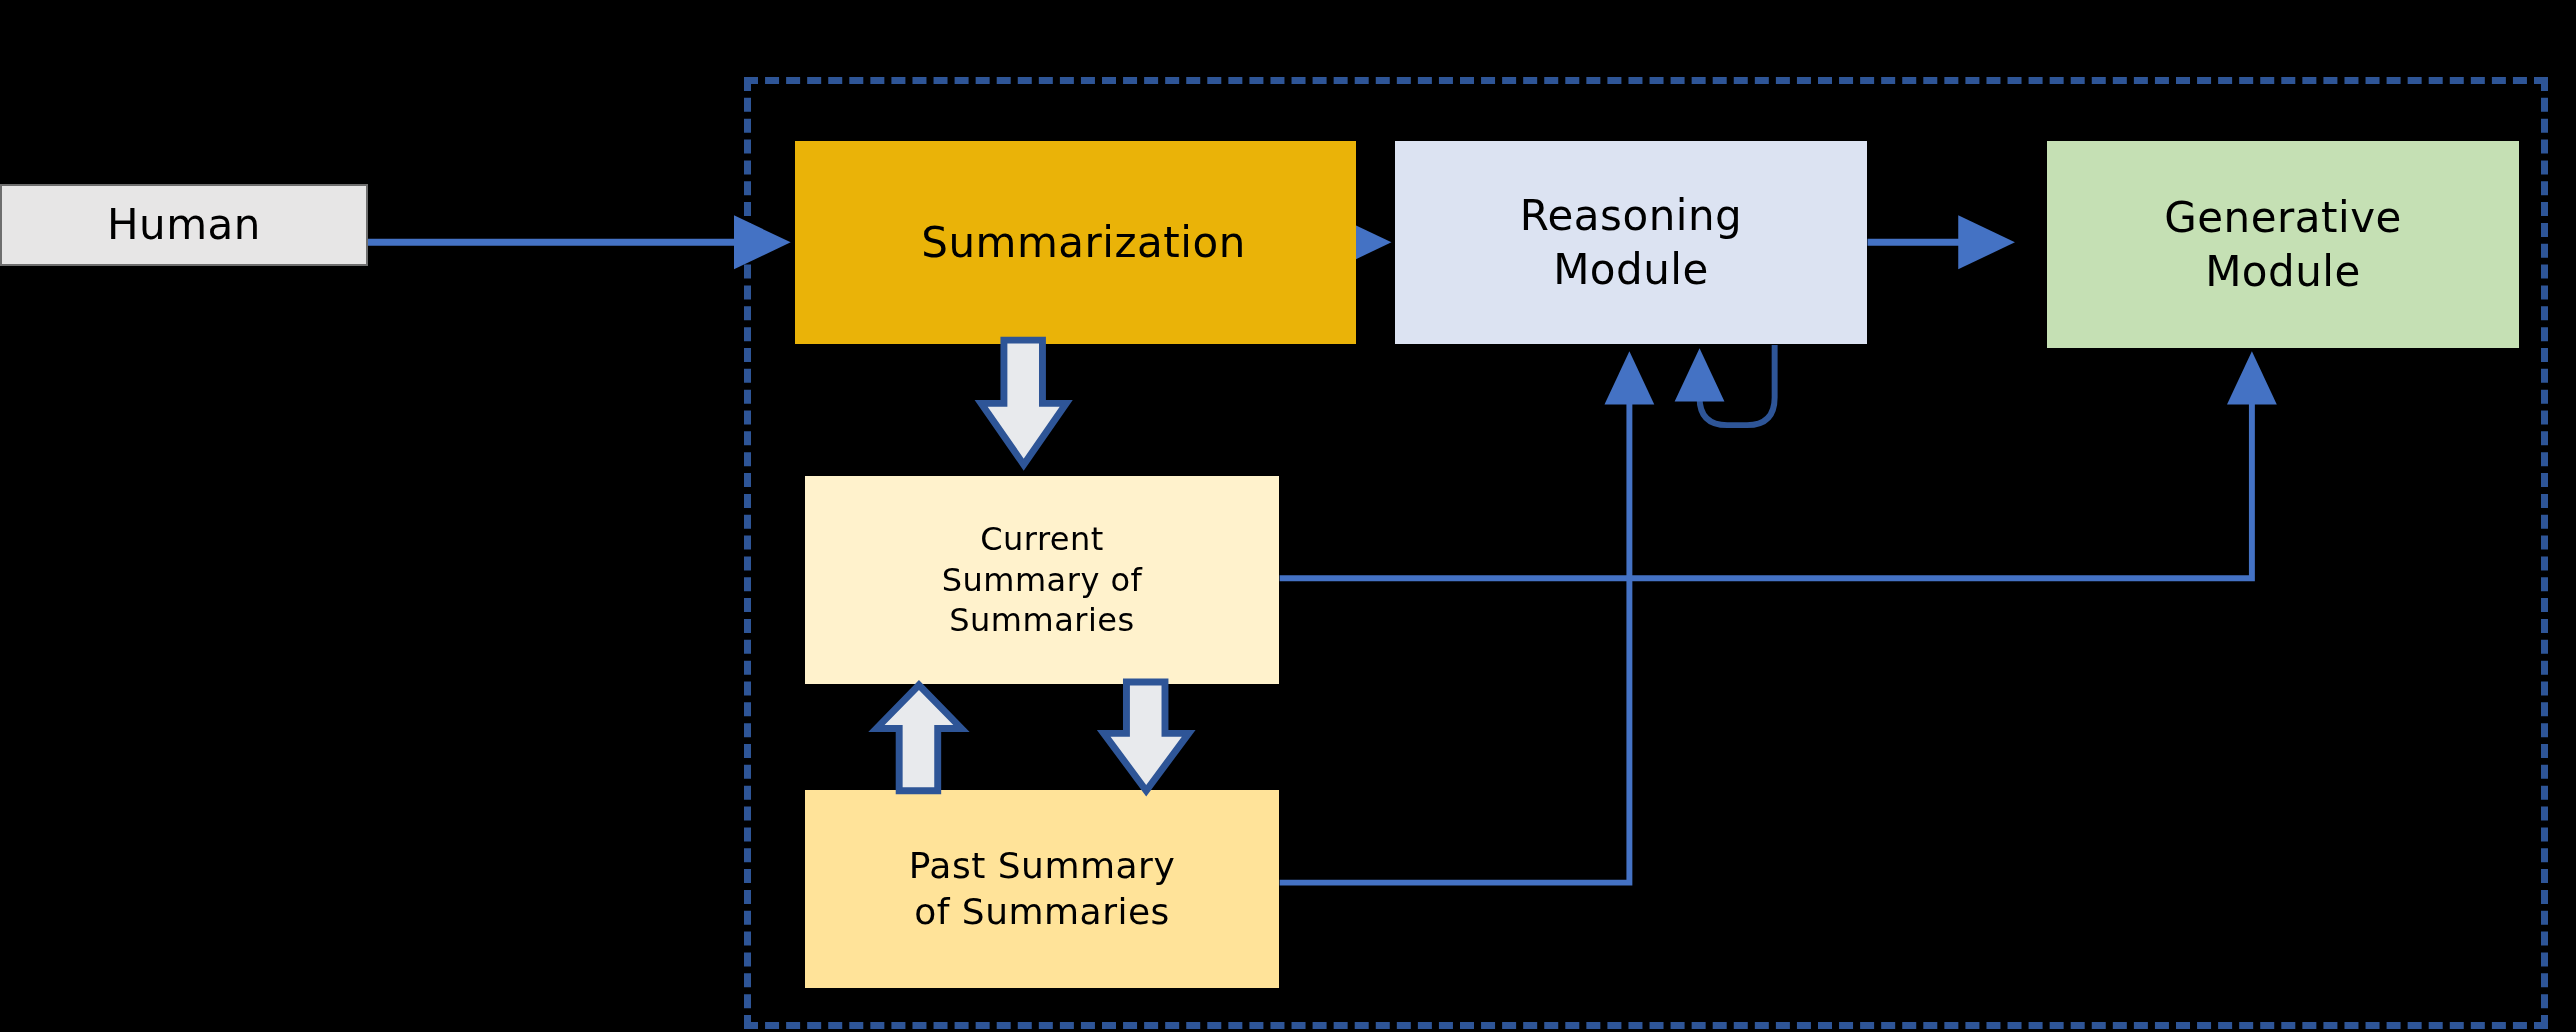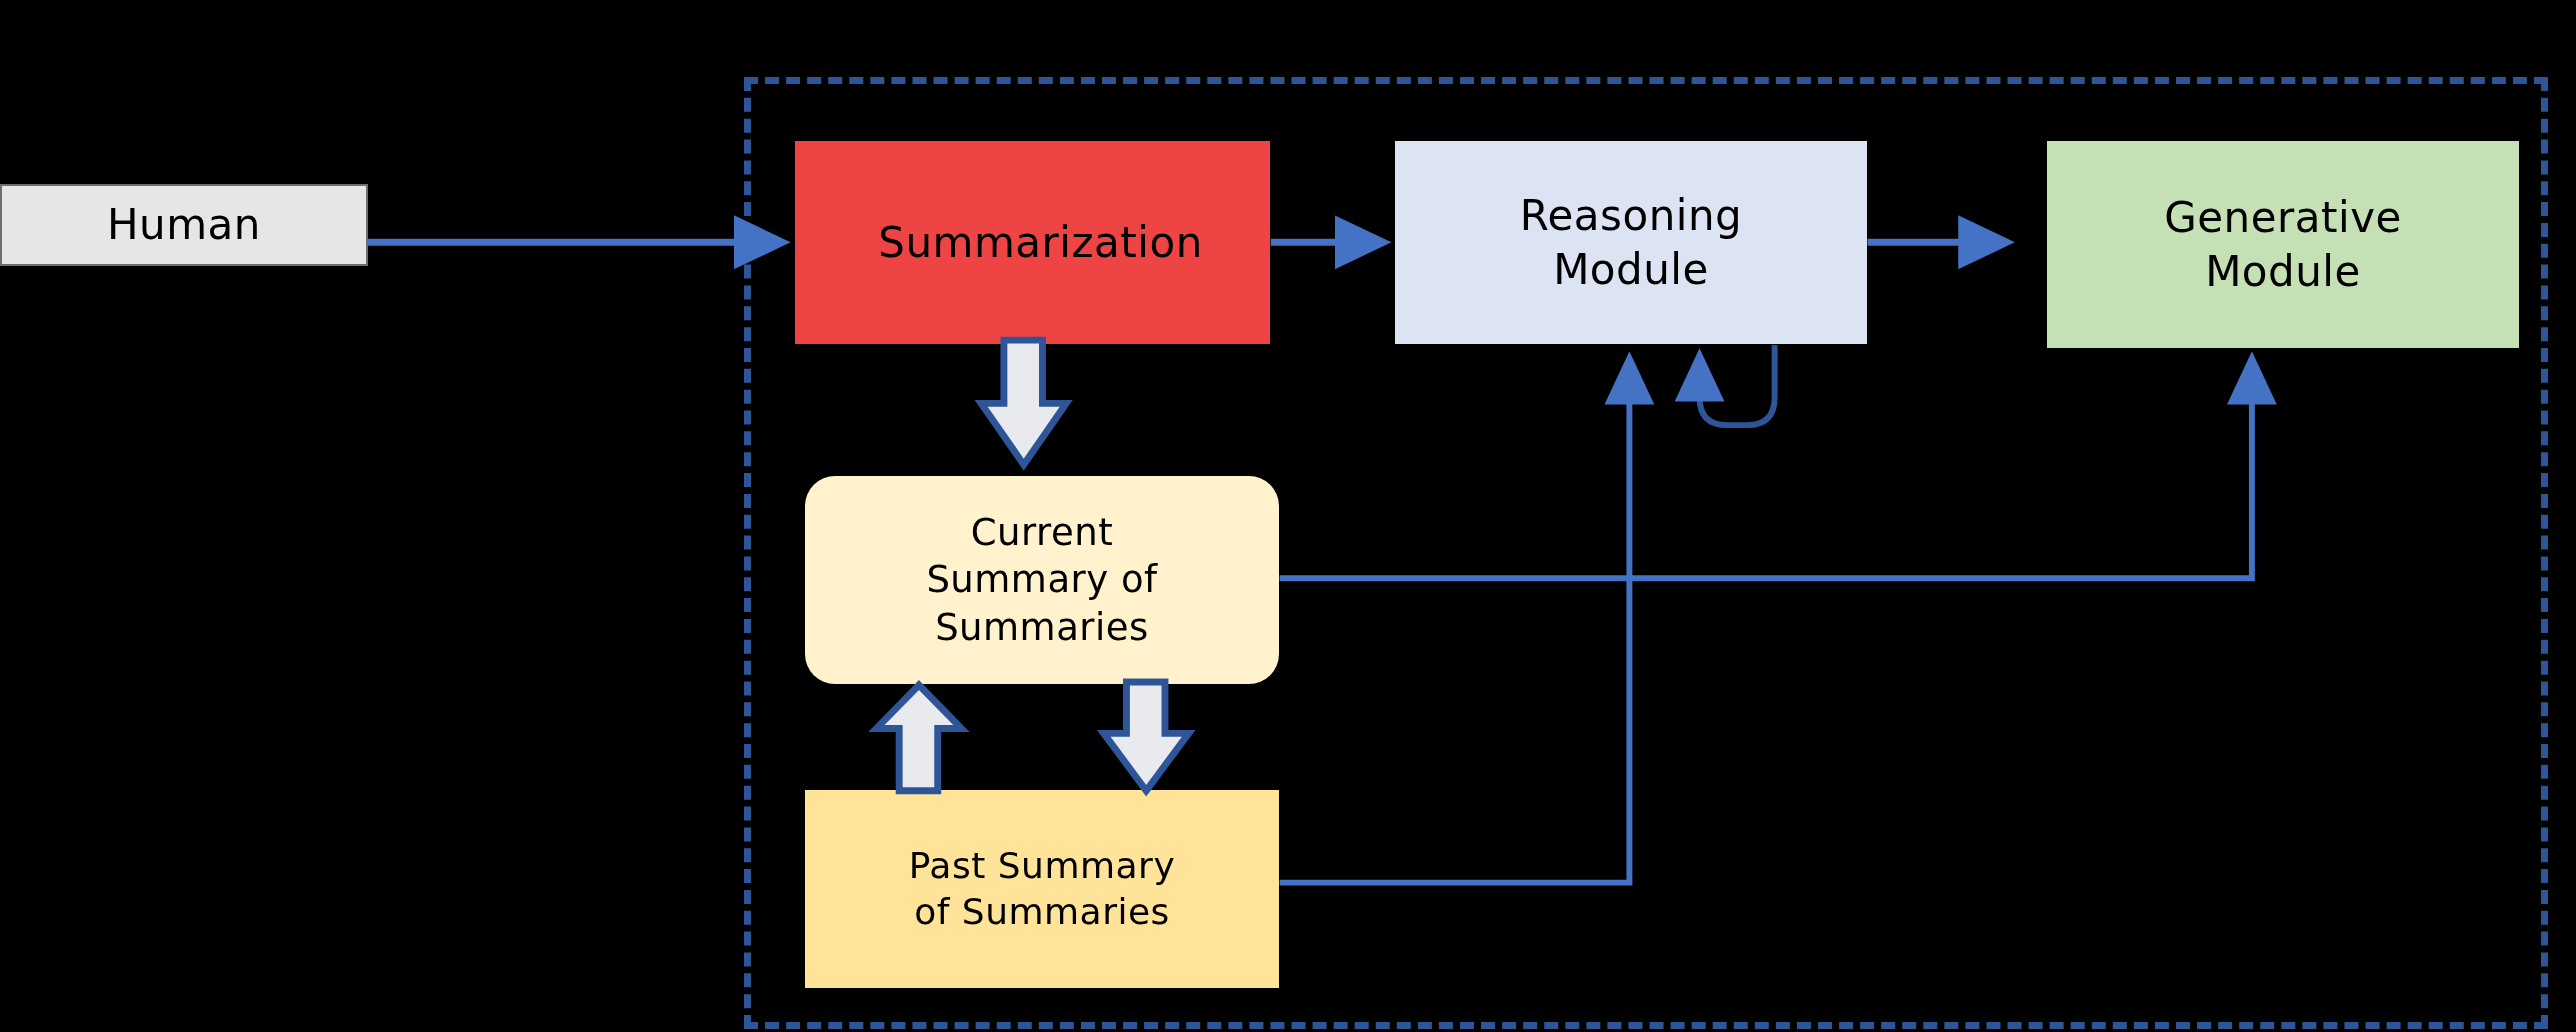--- a/index.html
+++ b/index.html
@@ -33,23 +33,23 @@
     top: 184px;
     width: 368px;
     height: 82px;
     background: #E7E6E6;
     border: 2px solid #6E6E6E;
     font-size: 42px;
   }
   #summarization-node {
     left: 795px;
     top: 141px;
-    width: 475px;
+    width: 561px;
     height: 203px;
-    background: #ef4444;
+    background: #eab308;
     font-size: 42px;
     padding-left: 16px;
   }
   #reasoning-node {
     left: 1395px;
     top: 141px;
     width: 472px;
     height: 203px;
     background: #DCE3F2;
     font-size: 42px;
@@ -62,22 +62,21 @@
     background: #C5E0B4;
     font-size: 42px;
     margin-left: 28px;
   }
   #current-summary-node {
     left: 805px;
     top: 476px;
     width: 474px;
     height: 208px;
     background: #FFF2CC;
-    font-size: 37px;
-    border-radius: 30px;
+    font-size: 32px;
   }
   #past-summary-node {
     left: 805px;
     top: 790px;
     width: 474px;
     height: 198px;
     background: #FFE399;
     font-size: 36px;
   }
   #agent-boundary {

